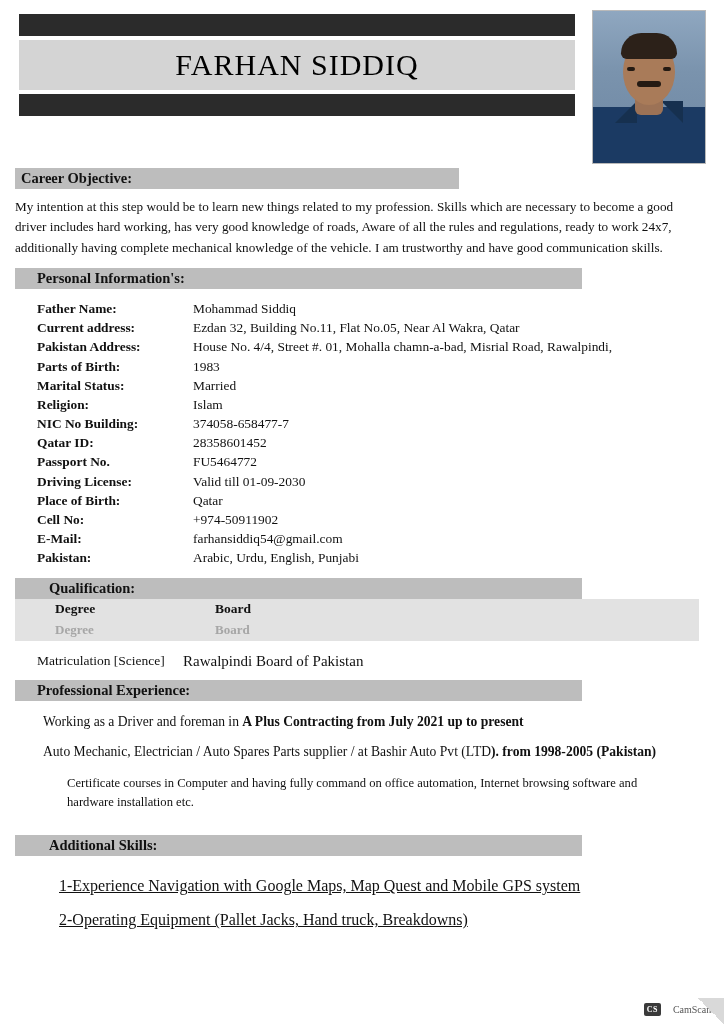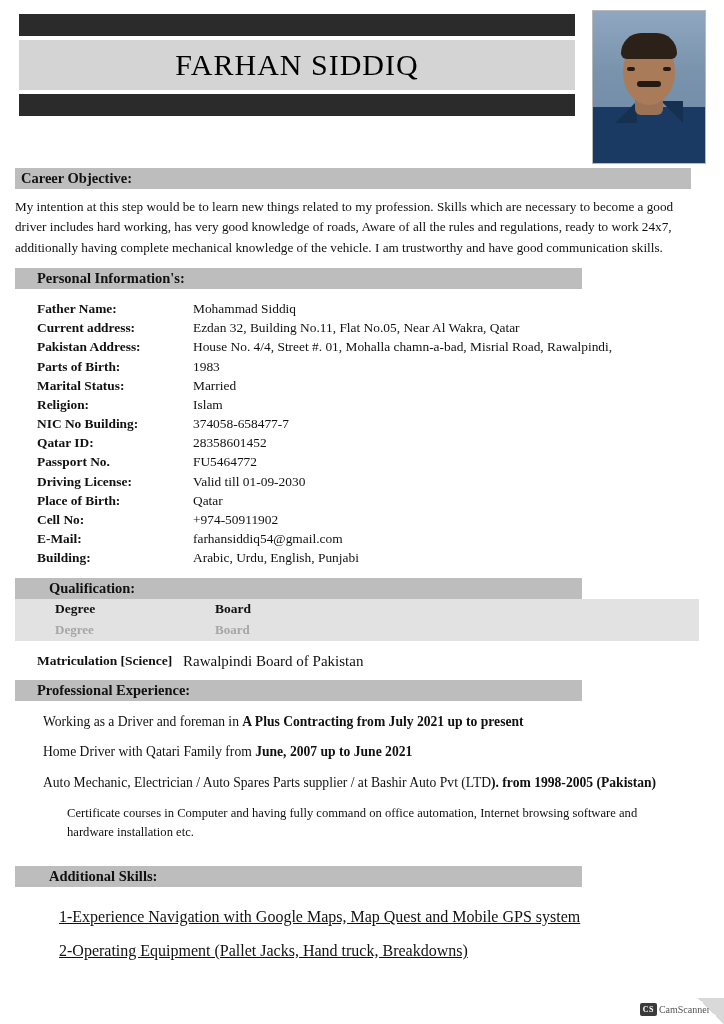--- a/index.html
+++ b/index.html
@@ -136,21 +136,21 @@
     margin-top: 10px;
   }
   .section-bar .title {
     font-weight: bold;
     font-size: 14.5px;
     padding-left: 6px;
     color: #111;
   }
   .section-bar.indent .title { padding-left: 22px; }
   .section-bar.indent2 .title { padding-left: 34px; }
-  .section-bar.w560 { width: 676px; }
+  .section-bar.w560 { width: 444px; }
   .section-bar.w684 { width: 567px; }
 
   
   .objective {
     font-size: 13.2px;
     line-height: 1.55;
     margin-top: 8px;
     padding-right: 2px;
     text-align: left;
   }
@@ -200,21 +200,21 @@
   .qual-ghost .c1 { width: 200px; padding-left: 40px; box-sizing: border-box;}
   .qual-row {
     display: flex;
     margin-top: 12px;
     font-size: 13.5px;
   }
   .qual-row .c1 {
     width: 168px;
     padding-left: 22px;
     box-sizing: border-box;
-    font-weight: bold;
+    font-weight: normal;
     line-height: 1.25;
   }
   .qual-row .c2 {
     font-size: 15px;
   }
 
   
   .exp-list {
     margin-top: 12px;
     padding-left: 28px;
@@ -241,25 +241,25 @@
     padding-left: 44px;
     font-size: 16px;
     line-height: 2.0;
     text-decoration: underline;
   }
   .as-list div { margin-bottom: 2px; }
 
   
   .camscanner {
     position: absolute;
-    right: 14px;
+    right: 0;
     bottom: 8px;
     display: flex;
     align-items: center;
-    gap: 2px;
+    gap: 12px;
     font-size: 10px;
     color: #555;
   }
   .cs-logo {
     background: #3a3a3a;
     color: #fff;
     font-size: 8px;
     font-weight: bold;
     padding: 2px 3px;
     border-radius: 2px;
@@ -356,21 +356,21 @@
       </tr>
       <tr>
         <td class="label">Cell No:</td>
         <td class="value">+974-50911902</td>
       </tr>
       <tr>
         <td class="label">E-Mail:</td>
         <td class="value">farhansiddiq54@gmail.com</td>
       </tr>
       <tr>
-        <td class="label">Building:</td>
+        <td class="label">Pakistan:</td>
         <td class="value">Arabic, Urdu, English, Punjabi</td>
       </tr>
     </tbody>
   </table>
 
   <div class="section-bar w684 indent2">
     <span class="title">Qualification:</span>
   </div>
 
   <div class="qual-header">
@@ -389,23 +389,20 @@
 
   <div class="section-bar w684 indent">
     <span class="title">Professional Experience:</span>
   </div>
 
   <div class="exp-list">
     <p>
       <span>Working as a Driver and foreman in </span><b>A Plus Contracting from July 2021 up to present</b>
     </p>
     <p>
-      <span>Home Driver with Qatari Family from </span><b>June, 2007 up to June 2021</b>
-    </p>
-    <p>
       <span>Auto Mechanic, Electrician / Auto Spares Parts supplier / at Bashir Auto Pvt (LTD</span><b>). from 1998-2005 (Pakistan)</b>
     </p>
   </div>
 
   <div class="cc-text">Certificate courses in Computer and having fully command on office automation, Internet browsing software and hardware installation etc.</div>
 
   <div class="section-bar w684 indent2" style="margin-top:24px;">
     <span class="title">Additional Skills:</span>
   </div>
   <div class="as-list">

